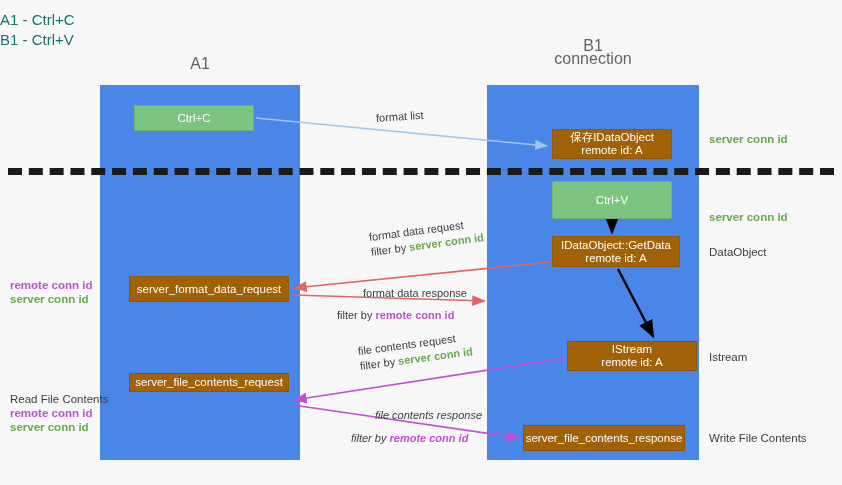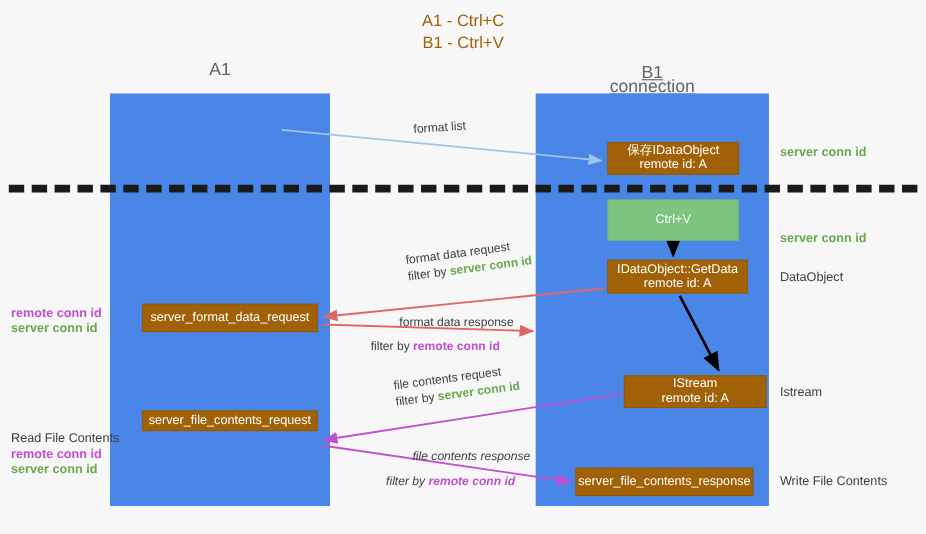--- a/index.html
+++ b/index.html
@@ -12,34 +12,33 @@
     font-family: "Liberation Sans", sans-serif;
     overflow: hidden;
   }
   #stage { position: absolute; inset: 0; }
 
   .abs { position: absolute; }
 
   
   #title {
     left: 0; top: 10px; width: 842px;
-    text-align: center;
     font-size: 15px; line-height: 20px;
-    color: #a16207;
+    color: #0f766e;
   }
   #title div { white-space: pre; }
 
   
   .lane-header {
     text-align: center;
     font-size: 16px; line-height: 13px;
     color: #5f6368;
   }
   #lane-a-header { left: 100px; top: 57px; width: 200px; }
-  #lane-b-header { left: 487px; top: 60px; width: 212px; text-decoration: underline; }
+  #lane-b-header { left: 487px; top: 39px; width: 212px; }
 
   
   .lane { background: #4a86e8; }
   #lane-a { left: 100px; top: 85px; width: 200px; height: 375px; }
   #lane-b { left: 487px; top: 85px; width: 212px; height: 375px; }
 
   
   #divider {
     left: 8px; top: 168px; width: 826px; height: 0;
     border-top: 7px dashed #1a1a1a;
@@ -176,20 +175,23 @@
 
     <line x1="293" y1="295" x2="485" y2="301" stroke="#e06666" stroke-width="1.7" marker-end="url(#ah-red)"></line>
 
     <line x1="565" y1="358" x2="294" y2="400" stroke="#c14fd1" stroke-width="1.7" marker-end="url(#ah-magenta)"></line>
 
     <line x1="293" y1="405" x2="519" y2="438" stroke="#c14fd1" stroke-width="1.7" marker-end="url(#ah-magenta)"></line>
   </svg>
 
   <div id="divider" class="abs"></div>
 
+  <div id="box-ctrlc" class="abs box green">
+    <div>Ctrl+C</div>
+  </div>
 
   <div id="box-idobj" class="abs box orange">
     <div>保存IDataObject</div>
     <div class="l2">remote id: A</div>
   </div>
 
   <div id="box-ctrlv" class="abs box green">
     <div>Ctrl+V</div>
   </div>
 

